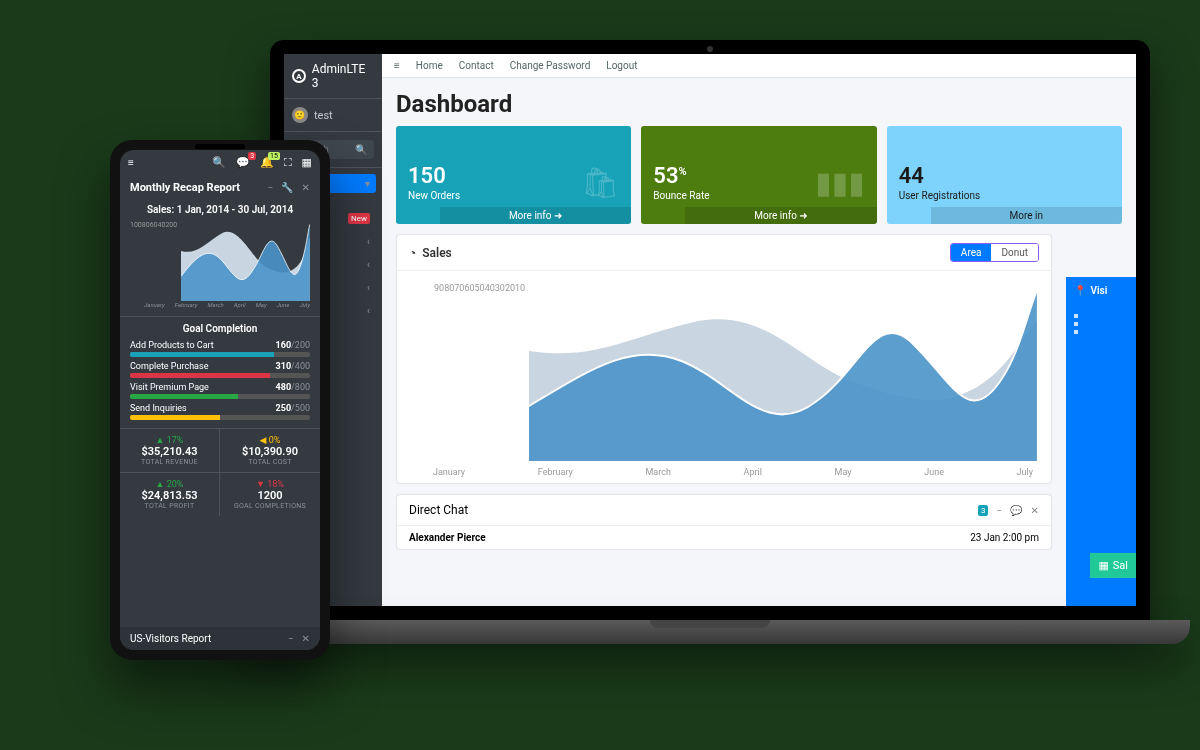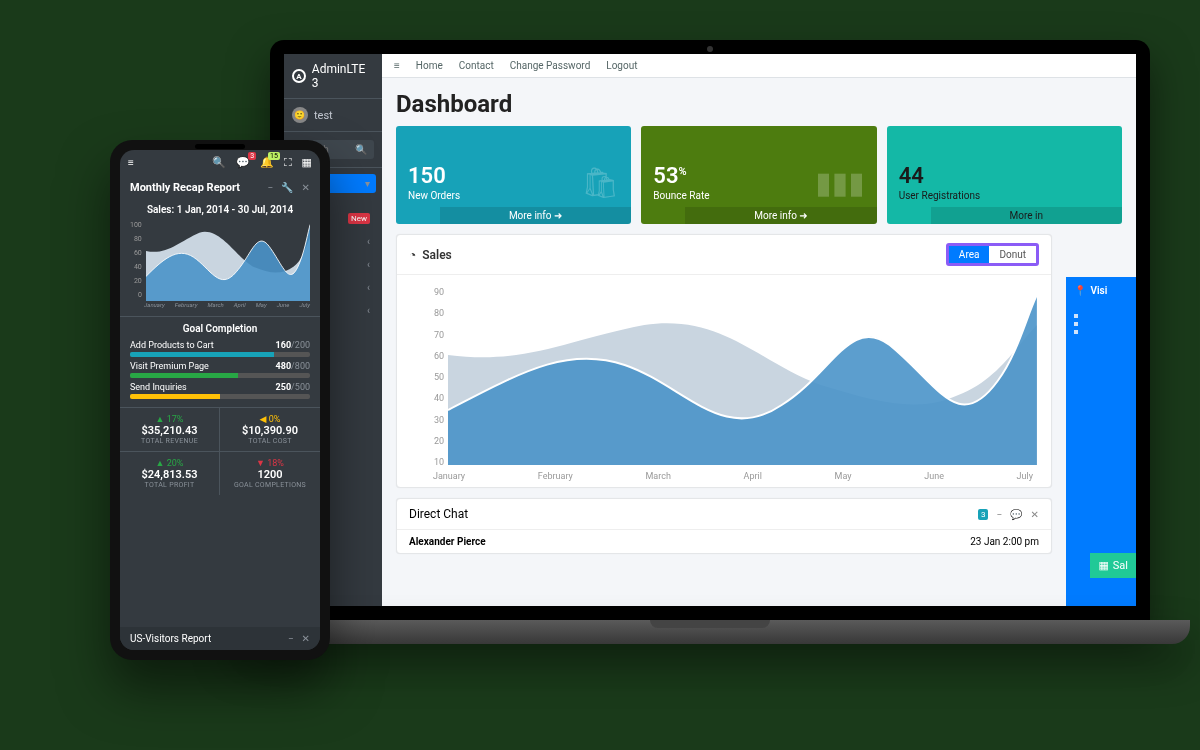--- a/index.html
+++ b/index.html
@@ -38,32 +38,32 @@
   .cards { display:flex; gap:10px; padding:0 14px 10px; }
   .card { flex:1; border-radius:3px; color:#fff; position:relative; overflow:hidden; min-width:0; }
   .card-body { padding:10px 12px 6px; display:flex; justify-content:space-between;margin-top:27px; }
   .card-num { font-size:22px; font-weight:600; }
   .card-sup { font-size:11px; vertical-align:super; }
   .card-lbl { font-size:10px; margin-top:2px; }
   .card-icon { opacity:.22; font-size:30px; align-self:center; }
   .card-link { background:rgba(0,0,0,.12); font-size:10px; text-align:center; padding:3px 0;margin-left:44px; }
   .info { background:#17a2b8; }
   .success { background:#4d7c0f; }
-  .warning { background:#14b8a6; color:#1a1a1a; }
+  .warning { background:#7dd3fc; color:#1a1a1a; }
   .warning .card-link { color:#1a1a1a; }
 
   .panel { background:#fff; margin:0 14px 10px; border:1px solid #e4e6e8; border-radius:4px; box-shadow:0 0 1px rgba(0,0,0,.1); }
   .panel-head { display:flex; align-items:center; justify-content:space-between; padding:8px 12px; border-bottom:1px solid #eee; font-size:12px; color:#333; }
   .panel-head .ttl { display:flex; align-items:center; gap:6px; font-weight:600; }
-  .btn-group { display:flex; border:3px solid #8b5cf6; border-radius:3px; overflow:hidden; }
+  .btn-group { display:flex; border:1px solid #8b5cf6; border-radius:3px; overflow:hidden; }
   .btn { font-size:10px; padding:3px 10px; background:#fff; color:#555; cursor:pointer; }
   .btn.primary { background:#007bff; color:#fff; }
   .chart-area { padding:10px 14px 4px; }
   .yaxis { display:flex;margin-left:23px; }
-  .yt { display:flex; flex-direction:column; justify-content:space-between; font-size:9px; color:#999; padding:2px 4px 2px 0;align-items:flex-end; }
+  .yt { display:flex; justify-content:space-between; font-size:9px; color:#999; padding:2px 4px 2px 0; }
   .ya { width:100%; }
   .chart-svg { width:100%; height:180px; }
   .xaxis { display:flex; justify-content:space-between; font-size:9px; color:#999; padding:2px 4px 2px 22px; }
 
   .panel-chat { display:flex; align-items:center; justify-content:space-between; padding:8px 12px; border-bottom:1px solid #eee; font-size:12px; }
   .chat-tools { display:flex; align-items:center; gap:8px; font-size:10px; color:#888; }
   .chat-row { display:flex; justify-content:space-between; padding:6px 12px; font-size:10px; }
 
   .visits-panel { position:absolute; right:0; top:223px; width:70px; height:360px; background:#007bff; color:#fff; padding:8px; font-size:10px; overflow:hidden; }
   .visits-head { display:flex; align-items:center; gap:4px; font-weight:600; }
@@ -338,20 +338,29 @@
     <div class="goal-row">
             <span>Add Products to Cart</span>
             <span><b>160</b><span class="max">/200</span></span>
           </div>
     <div class="bar">
             <i style="width:80%;background:#17a2b8"></i>
           </div>
         </div>
         <div class="goal">
     <div class="goal-row">
+            <span>Complete Purchase</span>
+            <span><b>310</b><span class="max">/400</span></span>
+          </div>
+    <div class="bar">
+            <i style="width:78%;background:#dc3545"></i>
+          </div>
+        </div>
+        <div class="goal">
+    <div class="goal-row">
             <span>Visit Premium Page</span>
             <span><b>480</b><span class="max">/800</span></span>
           </div>
     <div class="bar">
             <i style="width:60%;background:#28a745"></i>
           </div>
         </div>
         <div class="goal">
     <div class="goal-row">
             <span>Send Inquiries</span>

